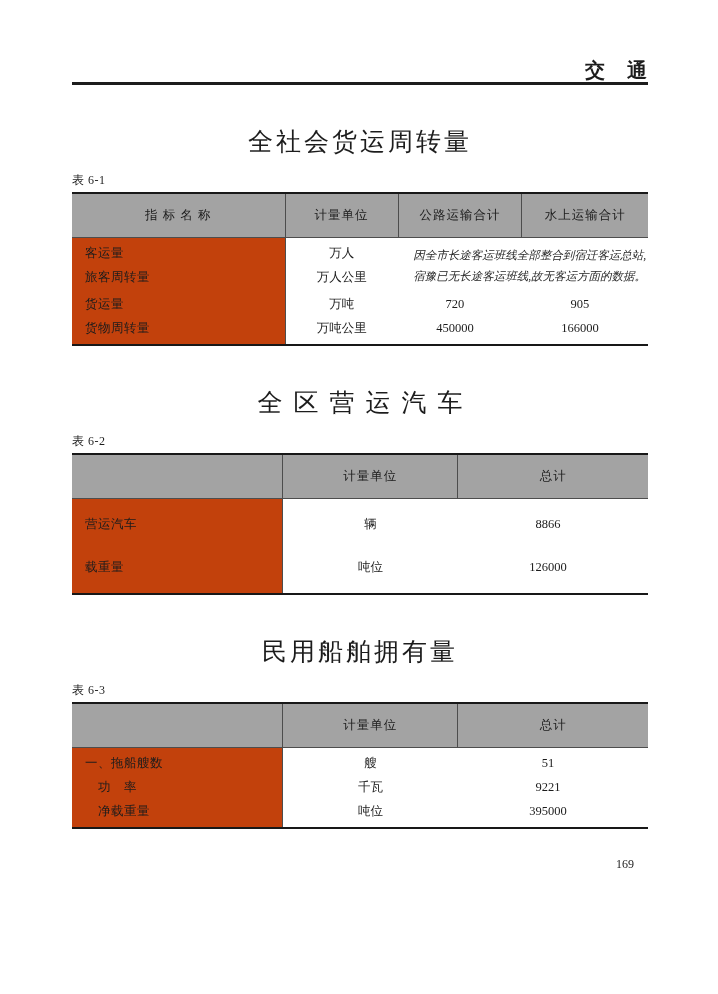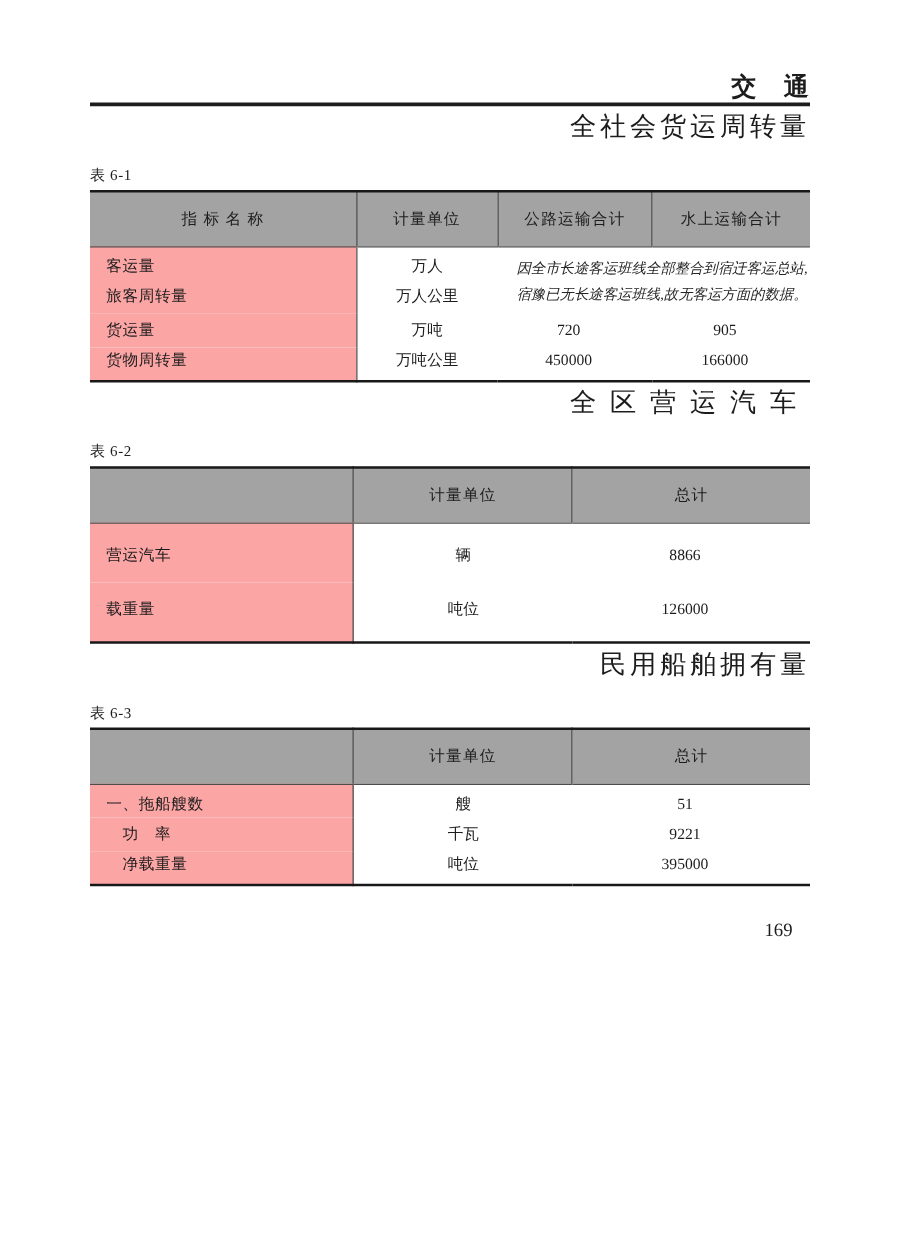--- a/index.html
+++ b/index.html
@@ -24,22 +24,23 @@
     letter-spacing: 1px;
     line-height: 20px;
   }
   .doc-header-rule {
     height: 3px;
     background: #1d1d1d;
     margin-top: 2px;
   }
   
   .sec-title {
-    text-align: right;
-    font-size: 21px;
+    margin-top: 40px;
+    text-align: center;
+    font-size: 25px;
     font-weight: 400;
     letter-spacing: 3px;
     line-height: 33px;
   }
   .sec-title.wide-space { letter-spacing: 11px; padding-left: 11px; }
   .tbl-label {
     margin-top: 14px;
     margin-bottom: 3px;
     font-size: 12px;
     letter-spacing: 0.5px;
@@ -57,21 +58,21 @@
     background: #a3a3a3;
     font-weight: 400;
     height: 44px;
     text-align: center;
     border-bottom: 1px solid #4d4d4d;
     letter-spacing: 1px;
   }
   table.tbl th + th { border-left: 1px solid #4d4d4d; }
   table.tbl td { height: 27px; vertical-align: middle; }
   table.tbl td.lbl {
-    background: #fca5a5;
+    background: #c2410c;
     border-right: 1px solid #4d4d4d;
     text-align: left;
     padding-left: 13px;
     letter-spacing: 0.5px;
   }
   table.tbl td.unit { text-align: center; }
   table.tbl td.num { text-align: center; padding-right: 10px; }
   table.tbl td.pt { padding-top: 5px; }
   table.tbl td.pb { padding-bottom: 5px; }
   table.tbl td.note-cell {
@@ -82,21 +83,21 @@
     font-size: 11.5px;
     line-height: 21px;
     color: #262626;
   }
   table.tbl-mid td { height: 48px; }
   
   .page-num {
     margin-top: 28px;
     text-align: right;
     padding-right: 14px;
-    font-size: 15px;
+    font-size: 12px;
   }
 </style>
 </head>
 <body>
 
 <div class="page">
 
   <div>
     <div class="doc-header-title">交　通</div>
     <div class="doc-header-rule"></div>

